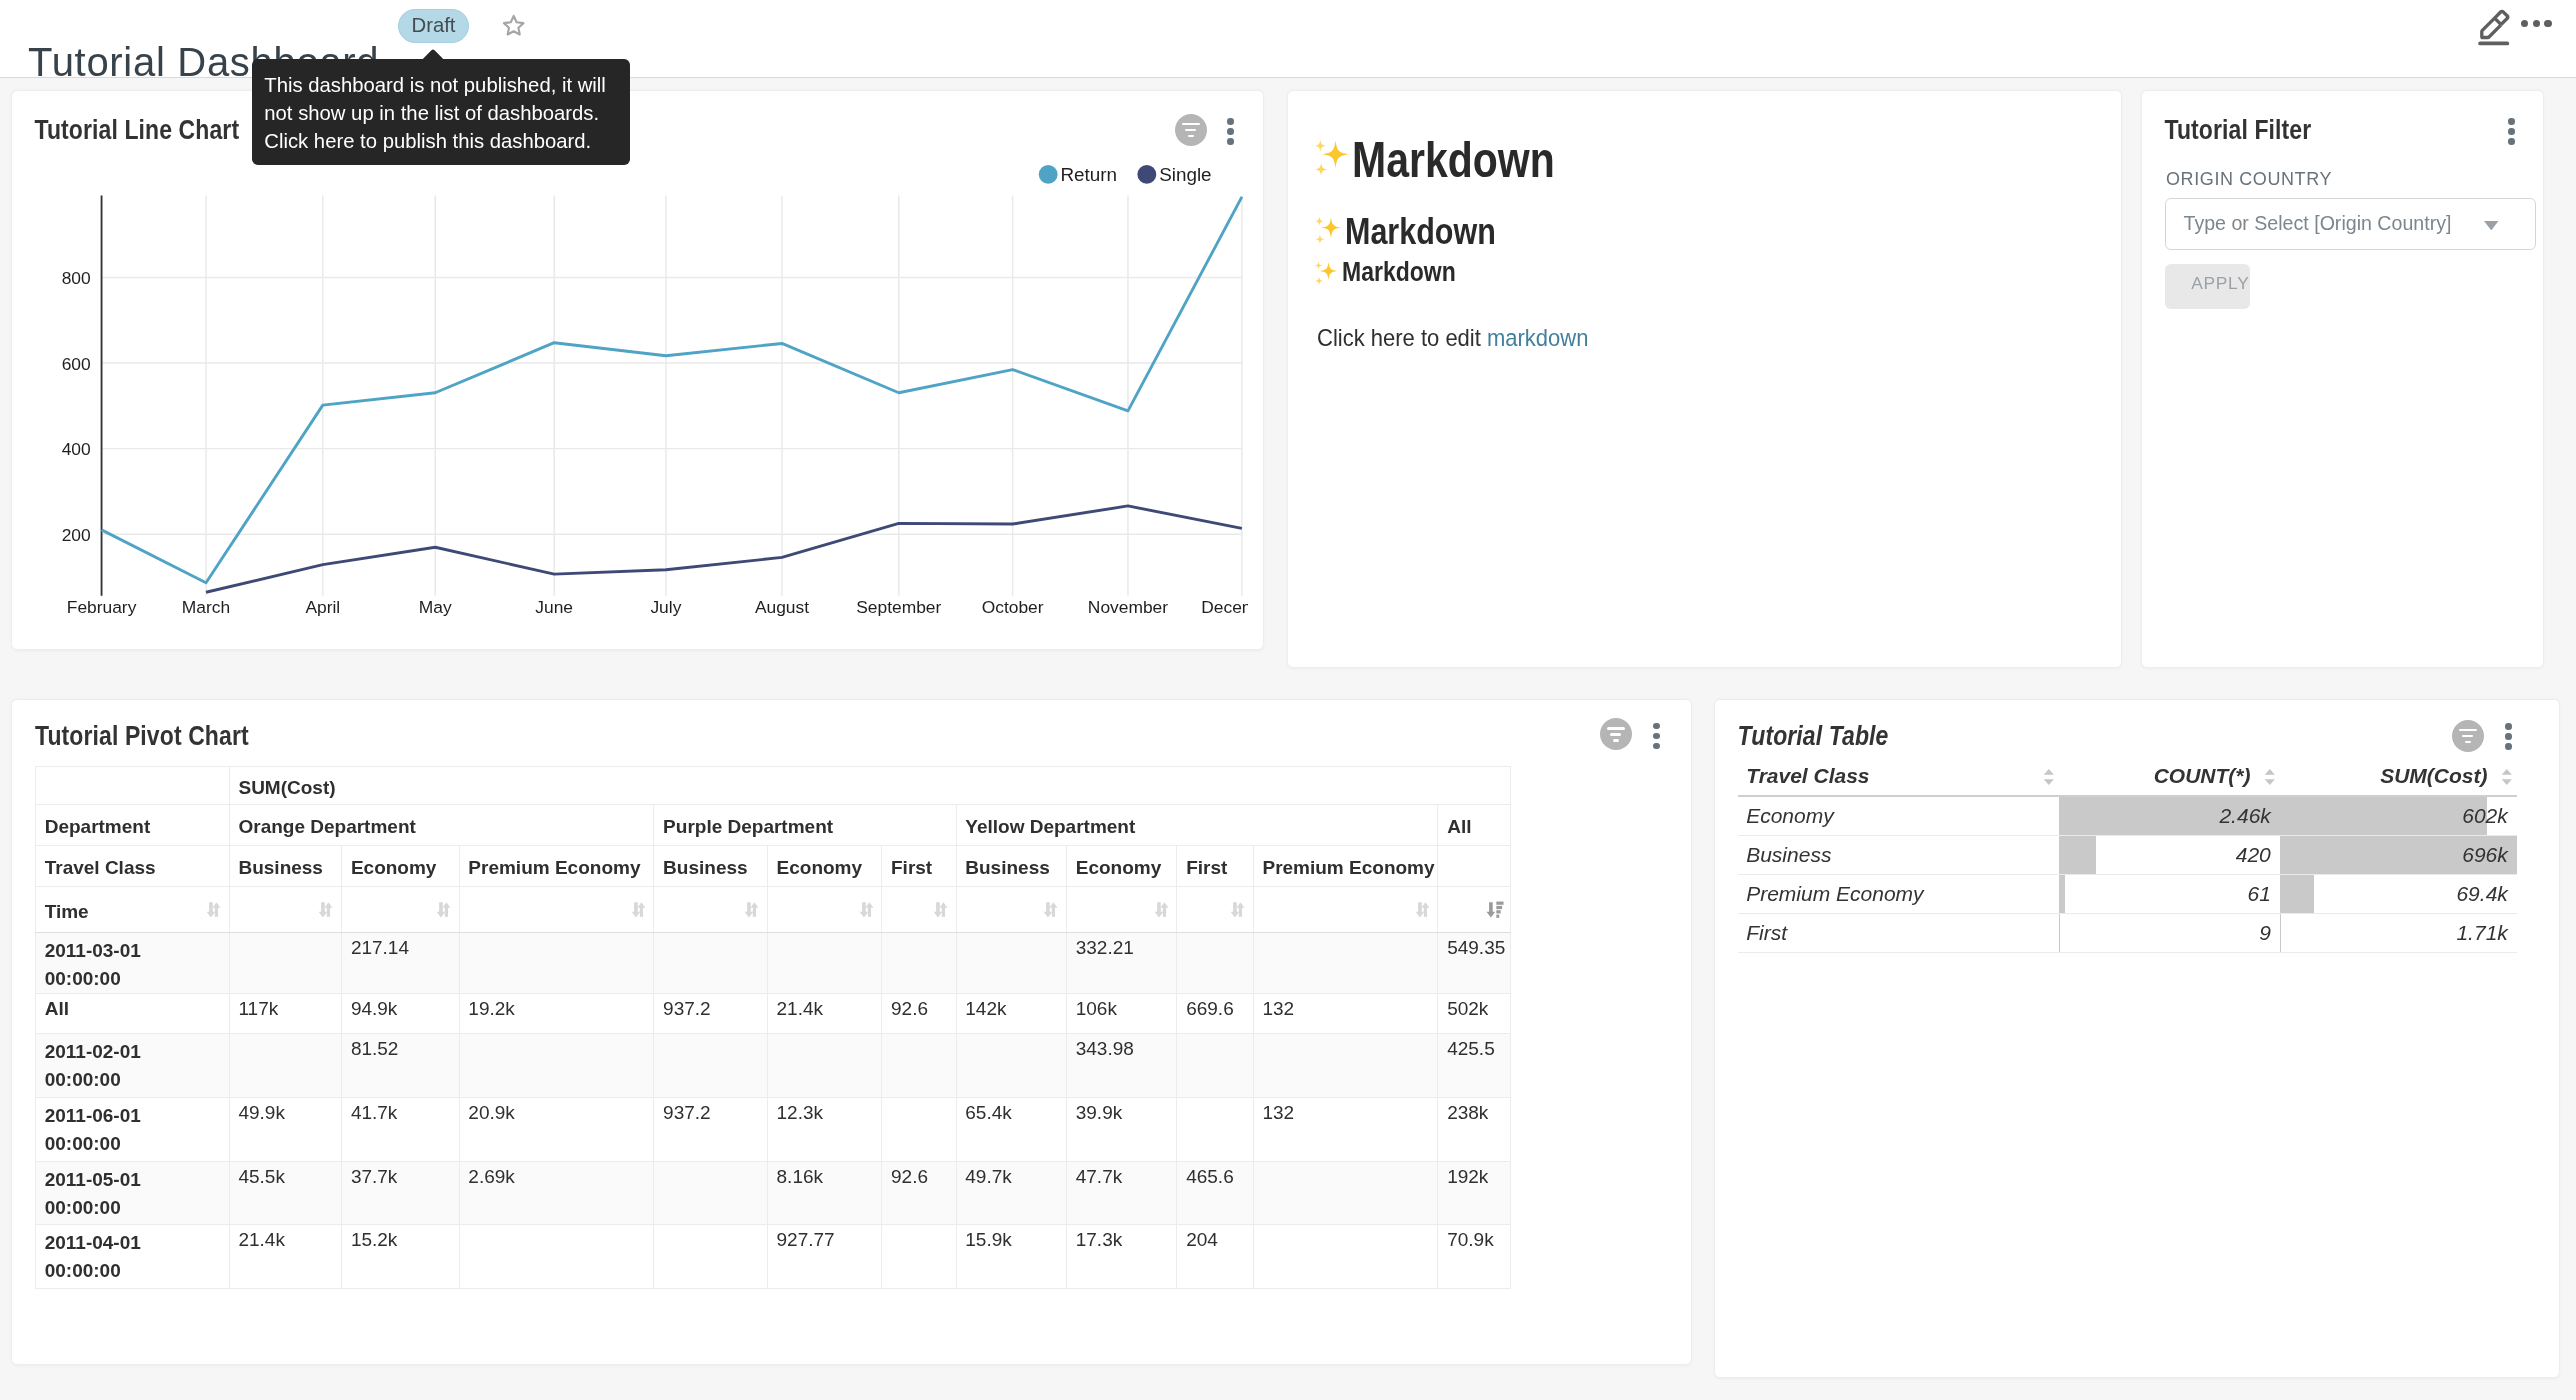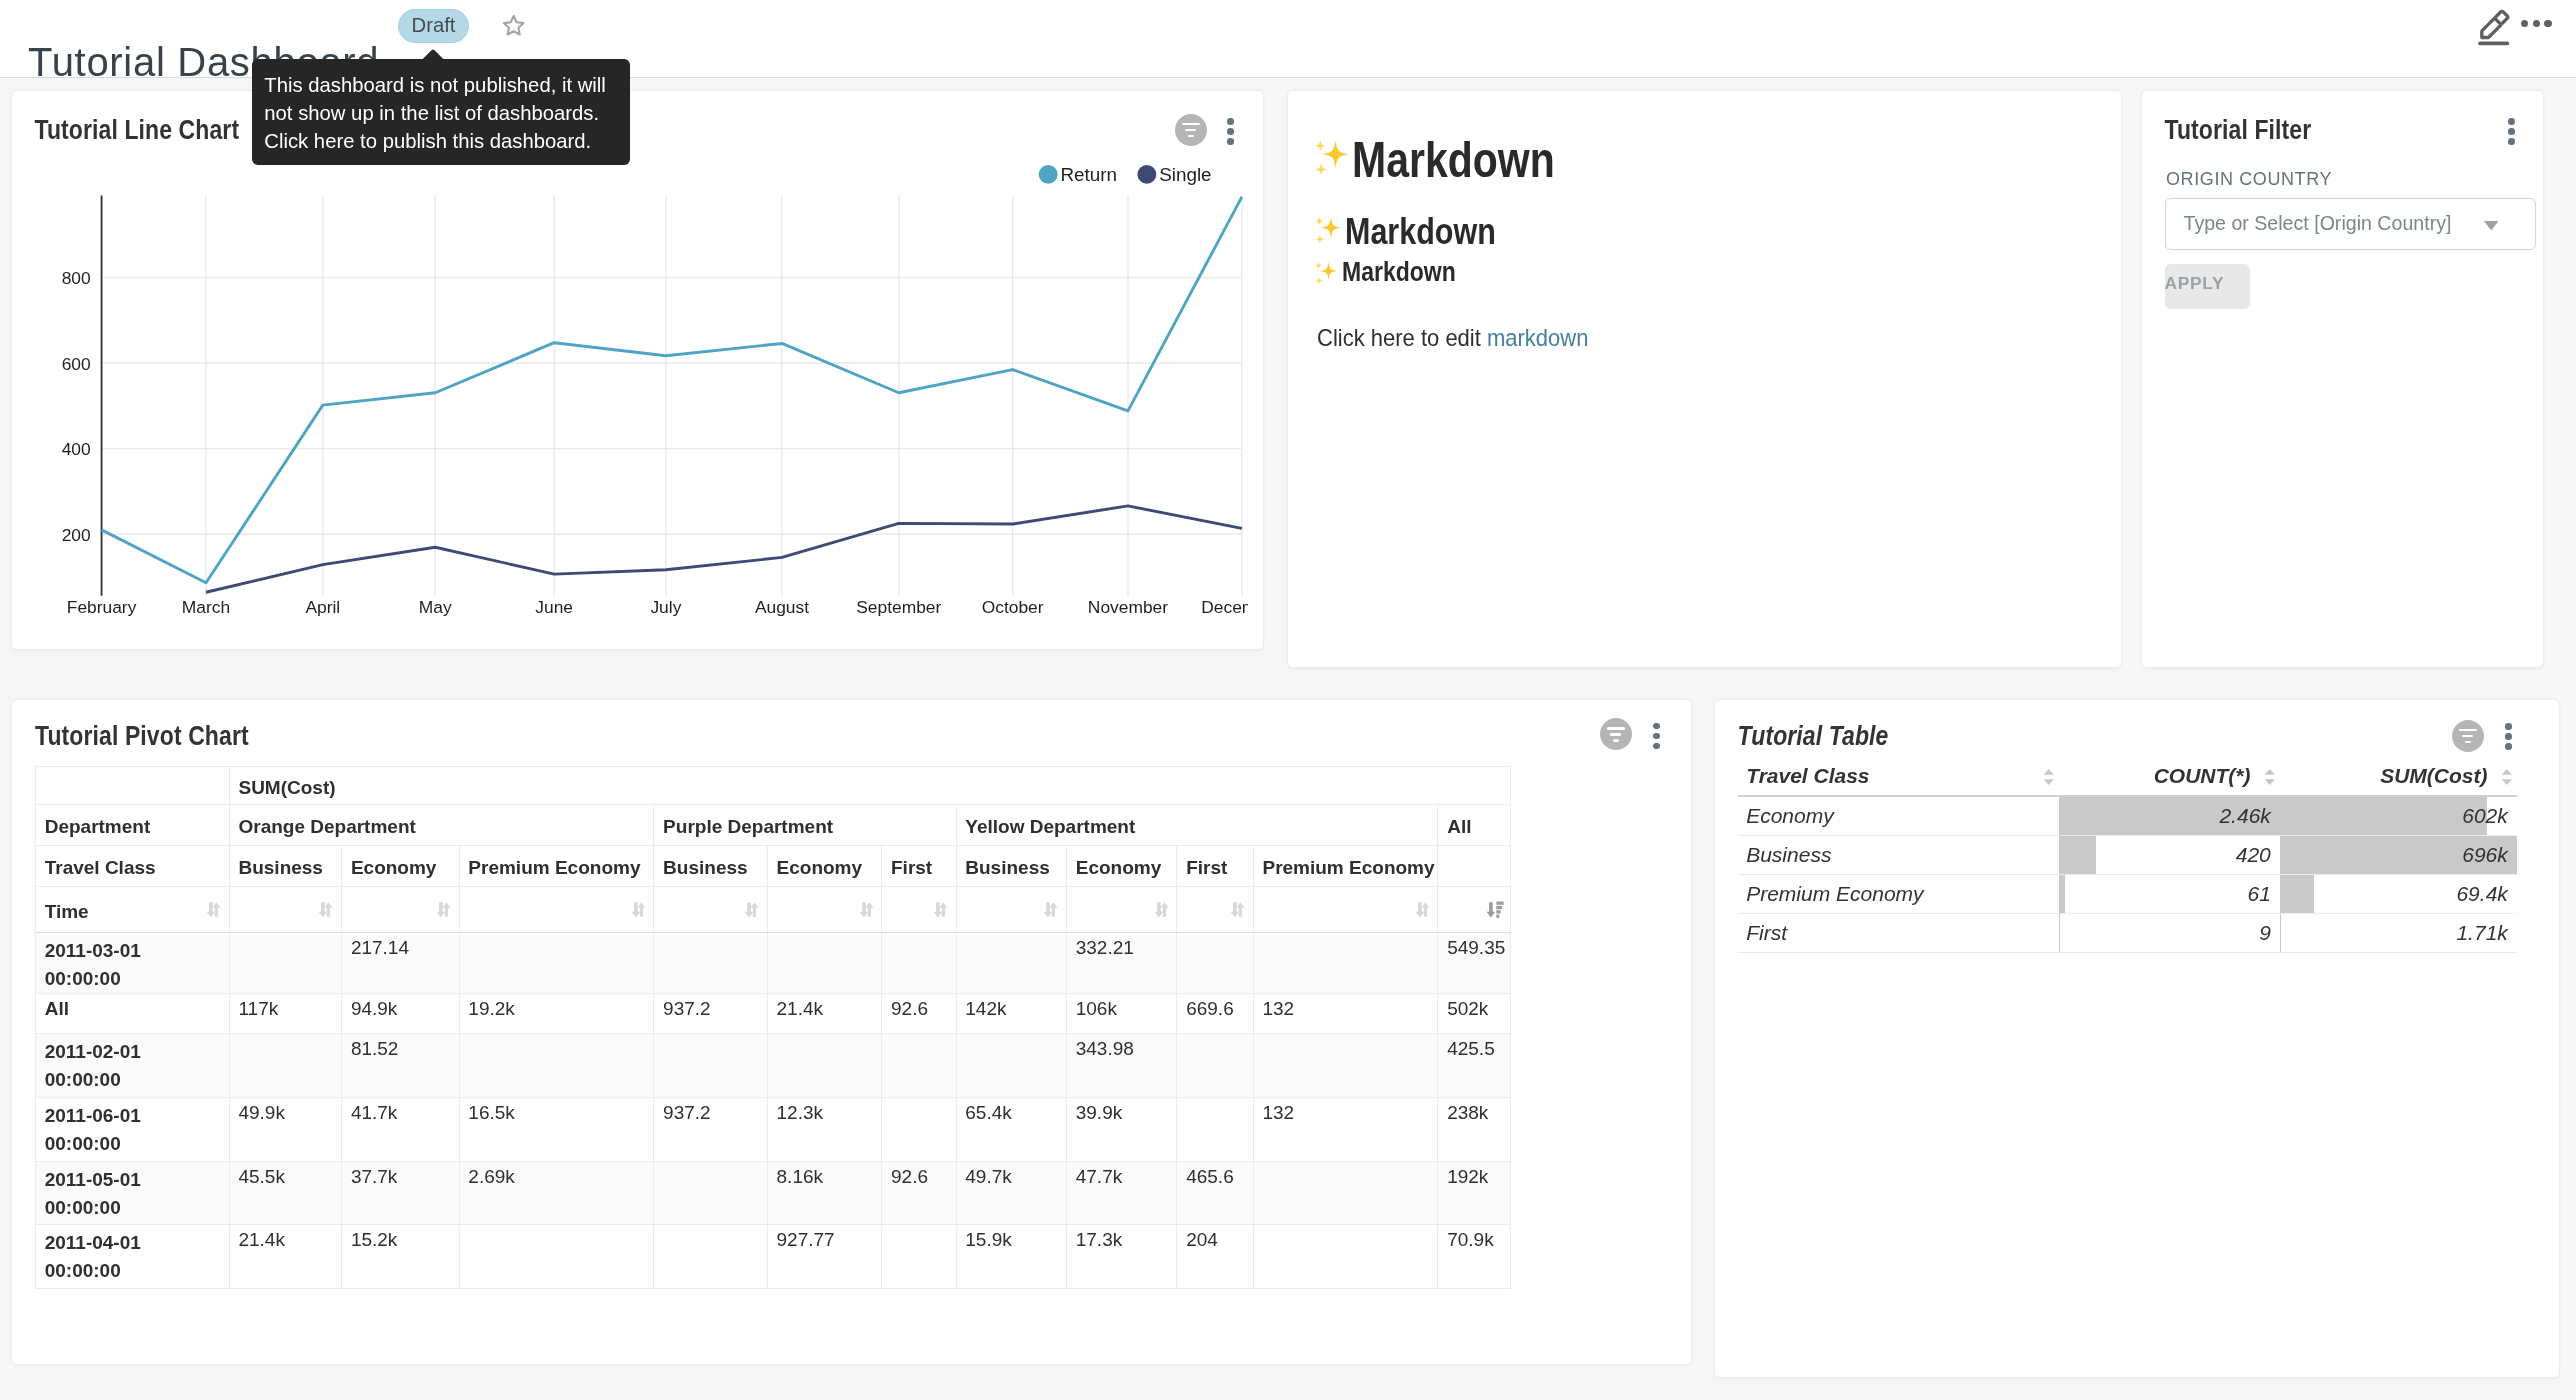--- a/index.html
+++ b/index.html
@@ -14,21 +14,21 @@
 .fcircle { position:absolute; width:32px; height:32px; border-radius:50%; background:#b5b5b5; }
 .fcircle i { display:block; position:absolute; background:#fff; border-radius:2.2px; }
 
 .tooltip { position:absolute; left:252px; top:59px; width:378px; height:106px; background:#262626; border-radius:5.8px; color:#fff; font-size:20.3px; line-height:28px; padding:11.6px 0 0 12.3px; z-index:50; }
 .tooltip .arrow { position:absolute; left:173px; top:-7.3px; width:16px; height:16px; background:#262626; transform:rotate(45deg); border-radius:2.2px; }
 
 .md-h { color:#2a2a2a; font-weight:700; position:absolute; }
 
 .flabel { position:absolute; font-size:18px; font-weight:500; color:#67727b; letter-spacing:0.6px; }
 .fselect { position:absolute; border:1.5px solid #d4d4d4; border-radius:5.8px; color:#7d868c; font-size:19.6px; }
-.fapply { position:absolute; background:#e8e8e8; border-radius:5.8px; color:#9ba1a6; font-size:17.4px; font-weight:700; letter-spacing:0.7px; text-align:left; }
+.fapply { position:absolute; background:#e8e8e8; border-radius:5.8px; color:#9ba1a6; font-size:17.4px; font-weight:400; letter-spacing:0.7px; text-align:right; }
 
 .pivot { position:absolute; left:23px; top:66px; width:1476px; border-collapse:collapse; table-layout:fixed; font-size:19px; color:#2f2f2f; }
 .pivot td, .pivot th { border:1.5px solid #ececec; padding:4.4px 7.3px 0 8.7px; vertical-align:top; text-align:left; font-weight:400; position:relative; white-space:nowrap; overflow:hidden; }
 .pivot th { font-weight:600; }
 .pivot tr.timerow td, .pivot tr.timerow th { border-bottom:1.5px solid #dedede; }
 .pivot tr.odd td, .pivot tr.odd th { background:#fafafa;margin-top:41px; }
 .sorticon { position:absolute; right:5.8px; top:7.3px; }
 
 .ttable { position:absolute; left:22.5px; top:57px; border-collapse:collapse; table-layout:fixed; font-size:21px; color:#333; }
 .ttable th { font-weight:600; text-align:left; border-bottom:2.2px solid #cfcfcf; }
@@ -356,21 +356,21 @@
           <td></td>
           <td>343.98</td>
           <td></td>
           <td></td>
           <td>425.5</td>
         </tr>
     <tr style="height:64px">
           <th style="line-height:27.6px">2011-06-01<br>00:00:00</th>
           <td>49.9k</td>
           <td>41.7k</td>
-          <td>16.5k</td>
+          <td>20.9k</td>
           <td>937.2</td>
           <td>12.3k</td>
           <td></td>
           <td>65.4k</td>
           <td>39.9k</td>
           <td></td>
           <td>132</td>
           <td>238k</td>
         </tr>
     <tr class="odd" style="height:63px">

